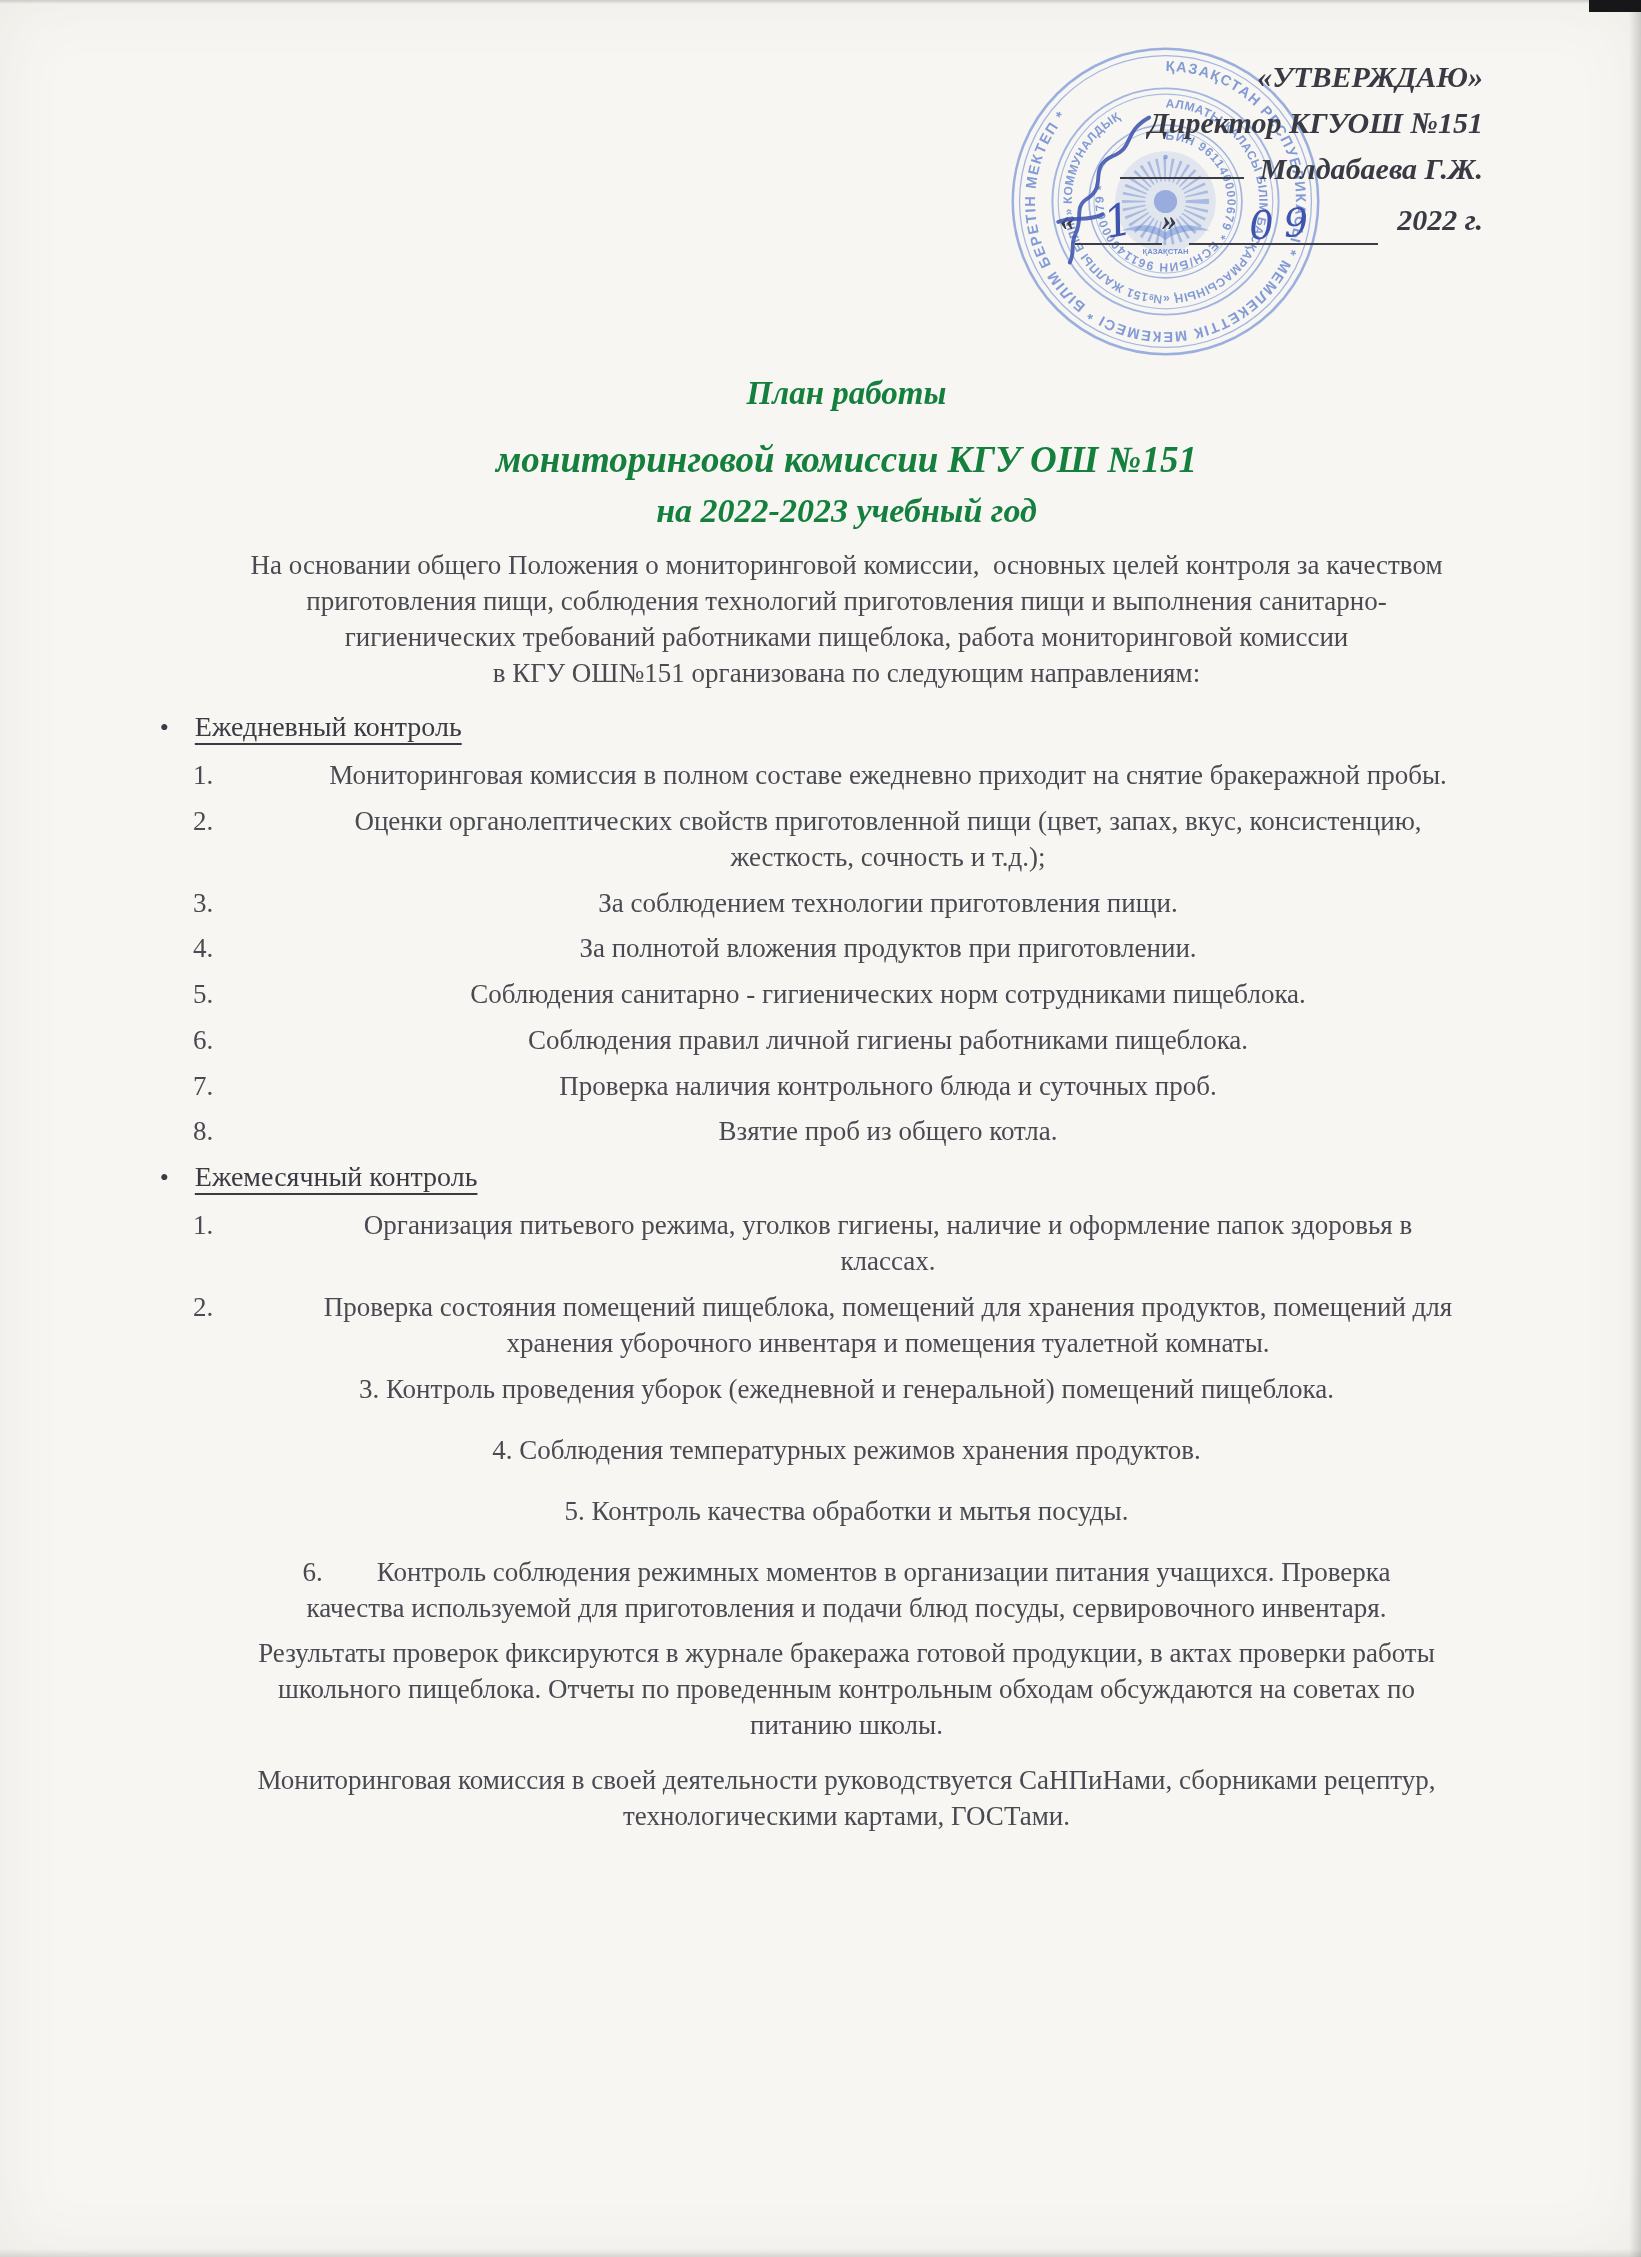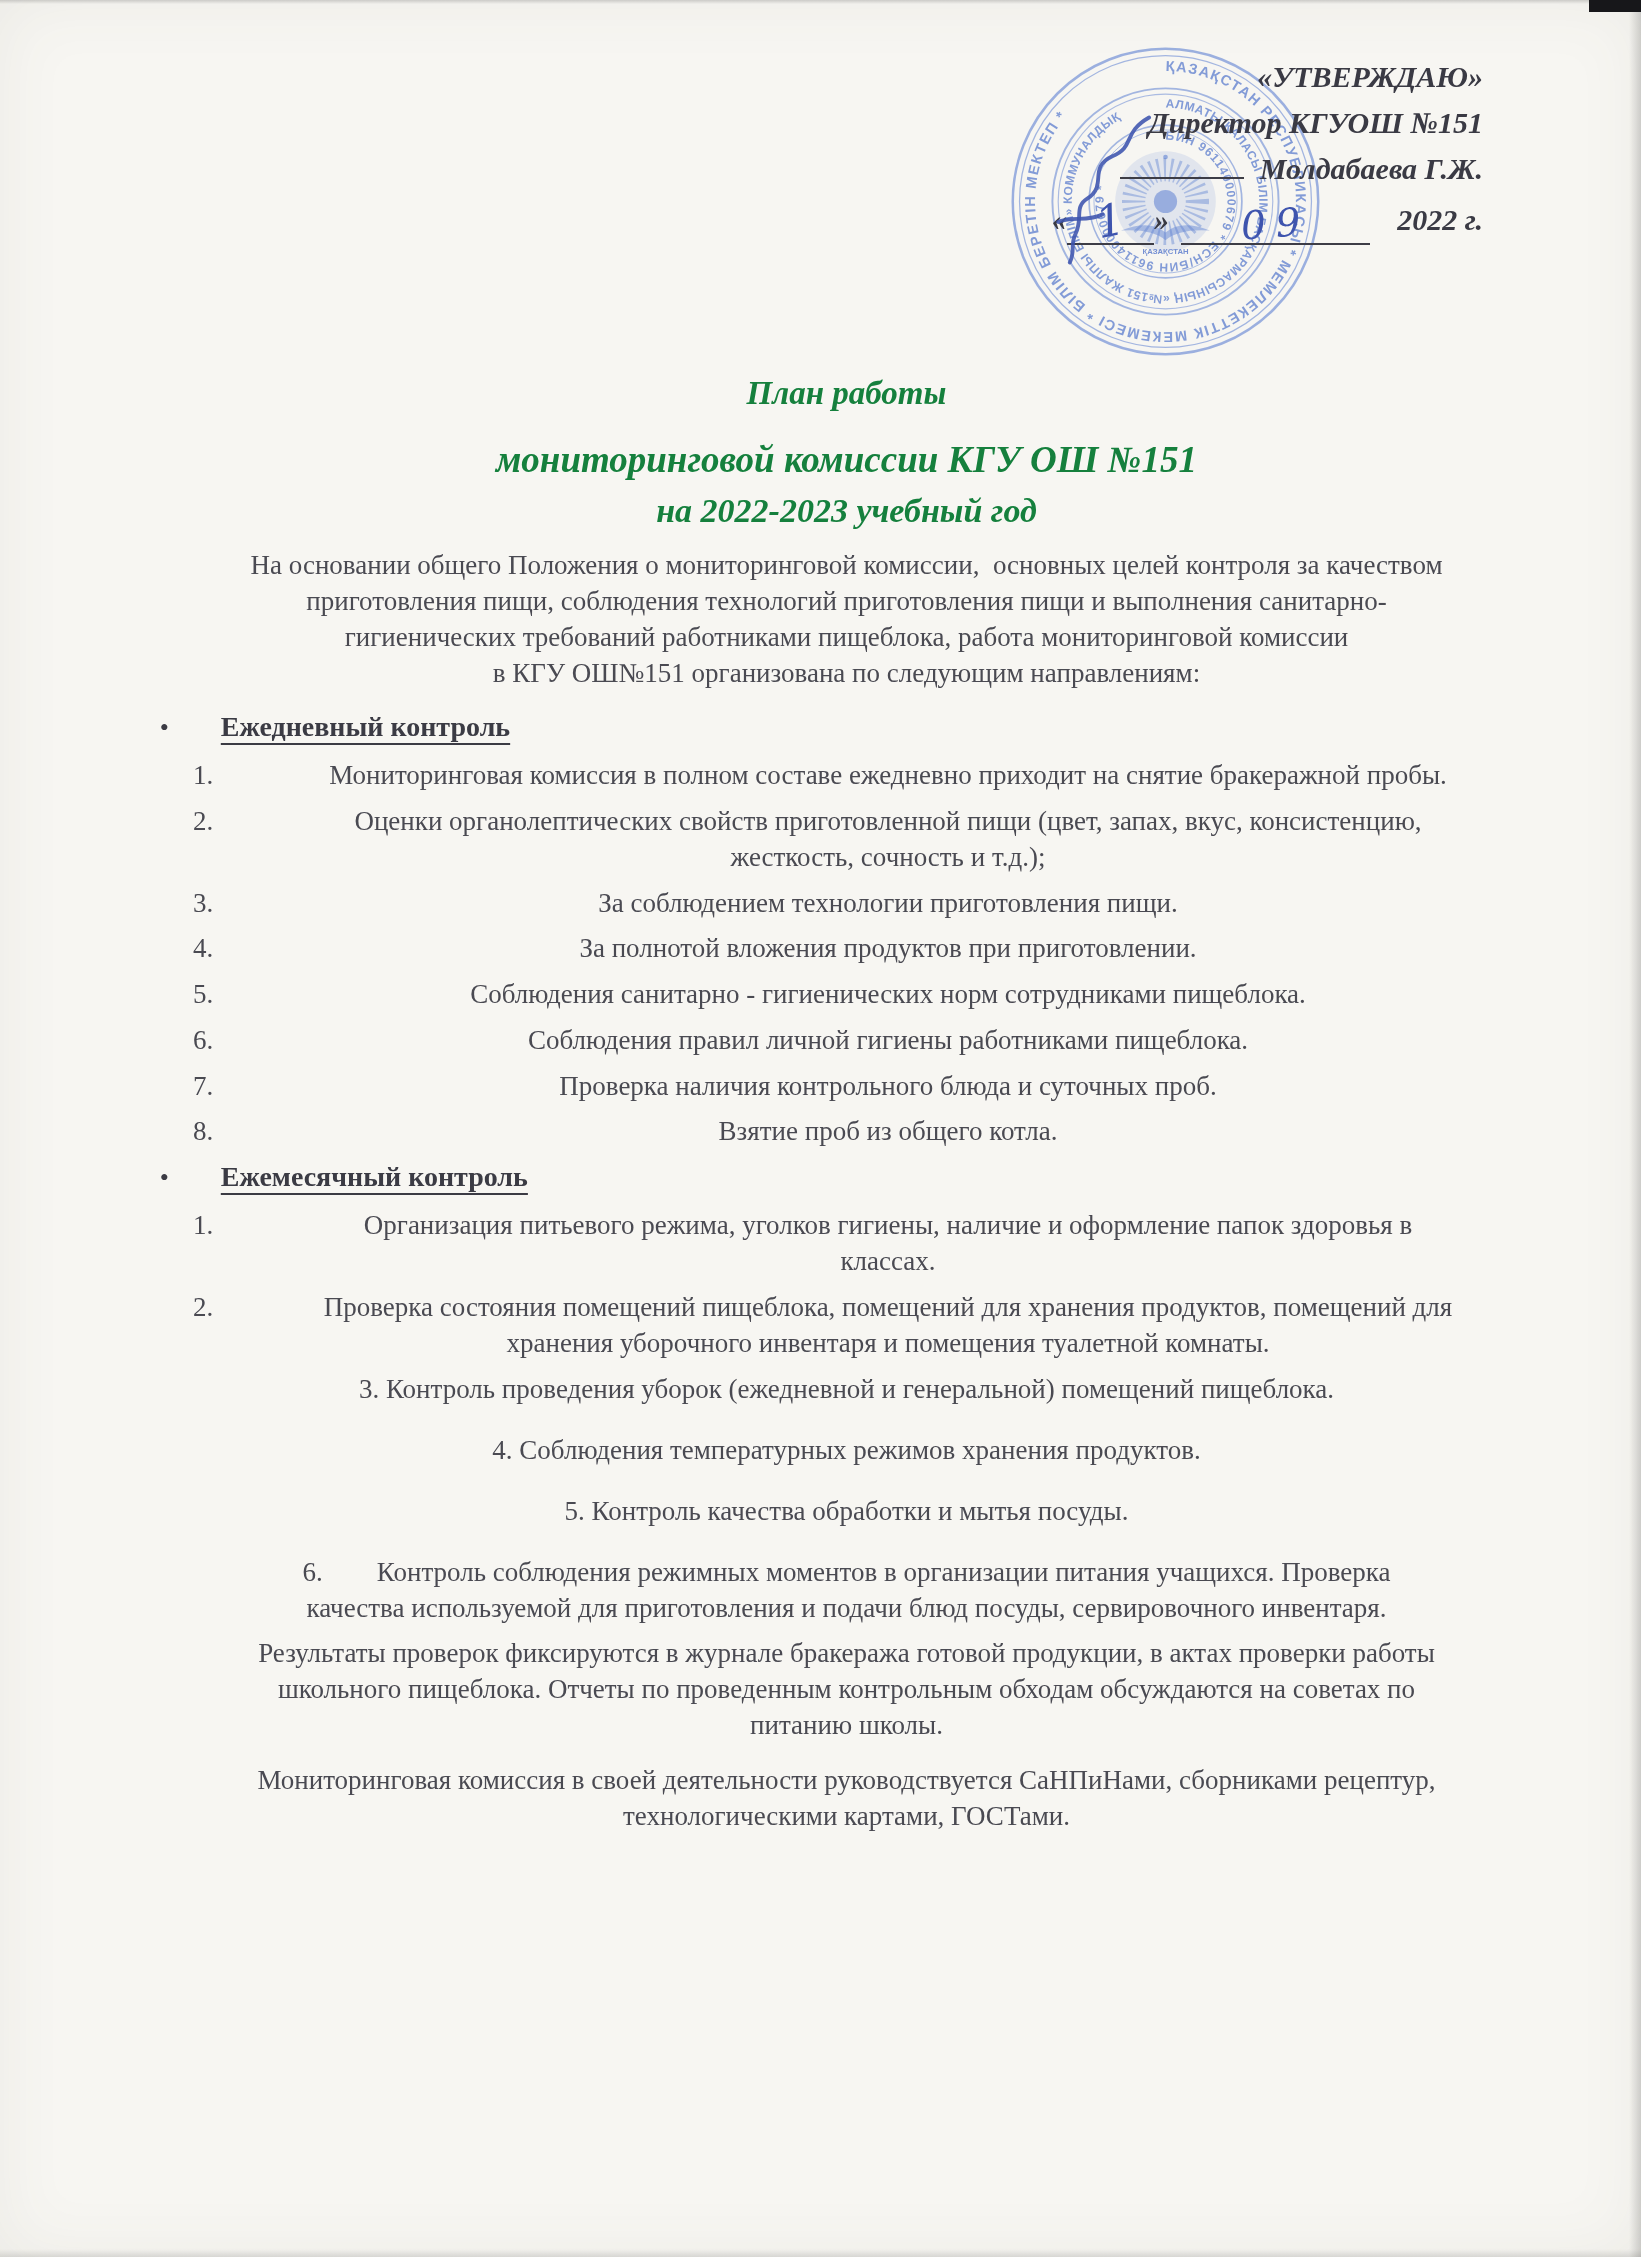--- a/index.html
+++ b/index.html
@@ -46,21 +46,21 @@
   
   .approval{
     position:absolute;left:1033px;top:54px;width:450px;z-index:2;
     text-align:right;font-weight:bold;font-style:italic;
     font-size:30px;line-height:46px;color:#3a3a44;
   }
   .blank{display:inline-block;border-bottom:2.9px solid #3d3d46;vertical-align:baseline;}
   .blank.name-pre{width:124px;margin-right:15.4px;}
   .blank.day{width:87px;text-align:center;}
   .blank.month{width:189px;text-align:center;margin-left:11.6px;margin-right:5.8px;}
-  .year{margin-left:22px;}
+  .year{margin-left:14px;}
   .hand{
     font-family:"DejaVu Serif",serif;font-style:italic;font-weight:normal;
     color:#3e54ae;display:inline-block;
   }
   .hand-day{font-size:44px;transform:rotate(-12deg);position:relative;top:5.8px;}
   .hand-month{font-size:39px;letter-spacing:9.7px;transform:rotate(-4deg);position:relative;top:6.8px;}
 
   
   .doc{
     position:absolute;left:154px;top:373px;width:1385px;z-index:2;
@@ -68,22 +68,22 @@
   }
   .t{font-weight:bold;font-style:italic;text-align:center;color:#15803d;margin:0;}
   .t1{font-size:33px;line-height:41px;margin-bottom:24px;}
   .t2{font-size:37px;line-height:44px;margin-bottom:8px;}
   .t3{font-size:34px;line-height:42px;margin-bottom:15.4px;}
   .pre{white-space:pre-line;text-align:center;}
   .intro{margin:0 0 17.4px;}
   .sec-head{margin:0 0 11.6px;padding-left:5.8px;}
   .bullet{display:inline-block;width:35px;font-size:26px;color:#3b3b44;}
   .sec-title{
-    font-weight:bold;font-size:28px;color:#3b3b44;
-    text-decoration:underline;text-underline-offset:6.8px;text-decoration-thickness:1.9px;margin-left:26px;
+    font-weight:normal;font-size:28px;color:#3b3b44;
+    text-decoration:underline;text-underline-offset:6.8px;text-decoration-thickness:1.9px;
   }
   .nlist{padding-left:39px;margin-bottom:3.9px;}
   .nitem{display:flex;margin:0 0 9.7px;}
   .num{flex:0 0 44px;}
   .itext{flex:1;}
   .flush{margin:0 0 25px;}
   .flush.two-line{margin-bottom:8.7px;}
   .flush.indent-sm{padding-left:13.5px;margin-bottom:7.7px;}
   .closing{margin:0 0 19.3px;}
   .closing.last{margin-top:15.4px;}

